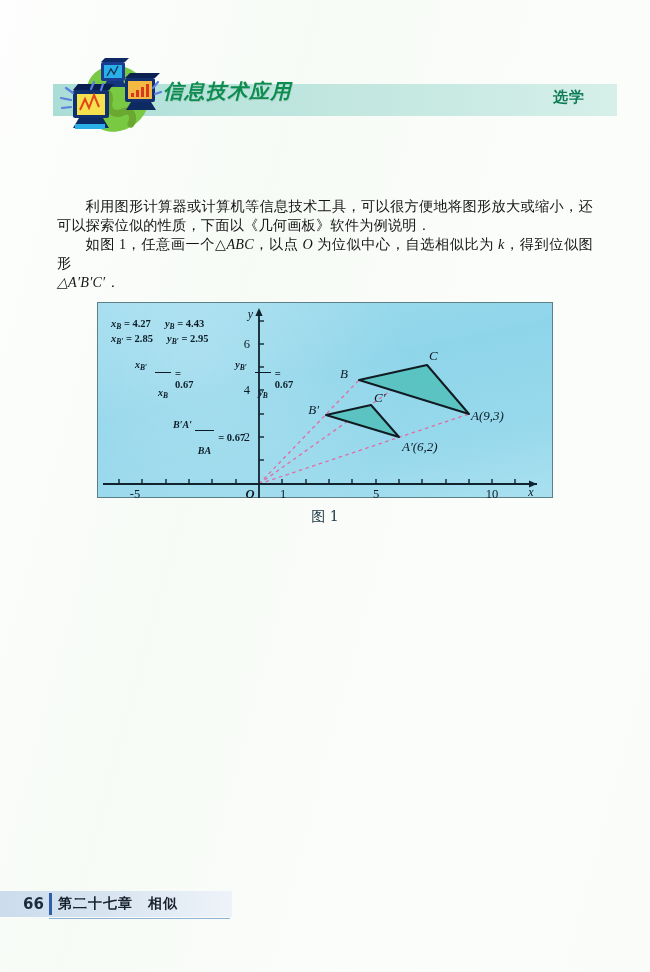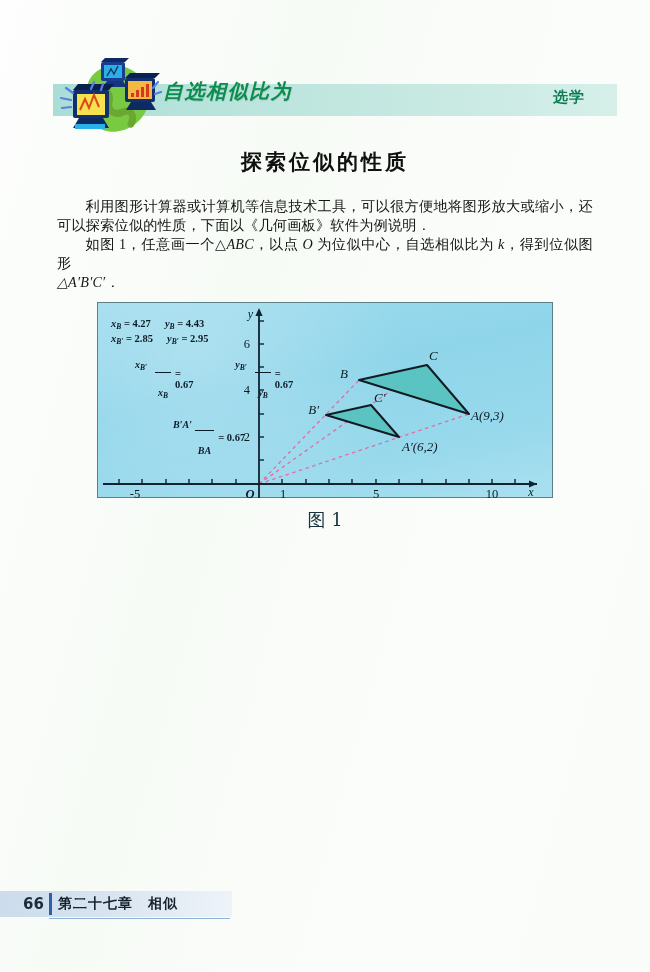--- a/index.html
+++ b/index.html
@@ -171,21 +171,21 @@
     font-style: italic;
     margin-left: 44px;
   }
 
   .fig-caption {
     position: absolute;
     left: 0;
     right: 0;
     top: 508px;
     text-align: center;
-    font-size: 18px;
+    font-size: 14px;
     color: #17323f;
     font-family: "DejaVu Serif", serif;
   }
 
   
   .questions {
     position: absolute;
     left: 57px;
     top: 541px;
     width: 536px;
@@ -296,24 +296,23 @@
       <line x1="4" y1="52" x2="14" y2="54"></line>
       <line x1="5" y1="62" x2="14" y2="61"></line>
       <line x1="9" y1="42" x2="16" y2="47"></line>
       <line x1="37" y1="36" x2="34" y2="43"></line>
       <line x1="46" y1="38" x2="44" y2="44"></line>
       <line x1="101" y1="36" x2="96" y2="42"></line>
       <line x1="104" y1="46" x2="98" y2="48"></line>
     </g>
   </svg>
 
-  <div class="header-title">自选相似比为</div>
+  <div class="header-title">信息技术应用</div>
   <div class="header-badge">选学</div>
 
-  <div class="doc-title">探索位似的性质</div>
 
   <div class="body-text">
     <p class="indent">利用图形计算器或计算机等信息技术工具，可以很方便地将图形放大或缩小，还可以探索位似的性质，下面以《几何画板》软件为例说明．</p>
     <p class="indent"><span>如图 1，任意画一个△</span><span class="mi">ABC</span><span>，以点 </span><span class="mi">O</span><span> 为位似中心，自选相似比为 </span><span class="mi">k</span><span>，得到位似图形</span><br><span class="mi">△A′B′C′．</span></p>
   </div>
 
   <div class="figure-wrap">
     <div class="figure-panel"></div>
 
     <svg class="fig-svg" viewBox="0 0 456 196">

